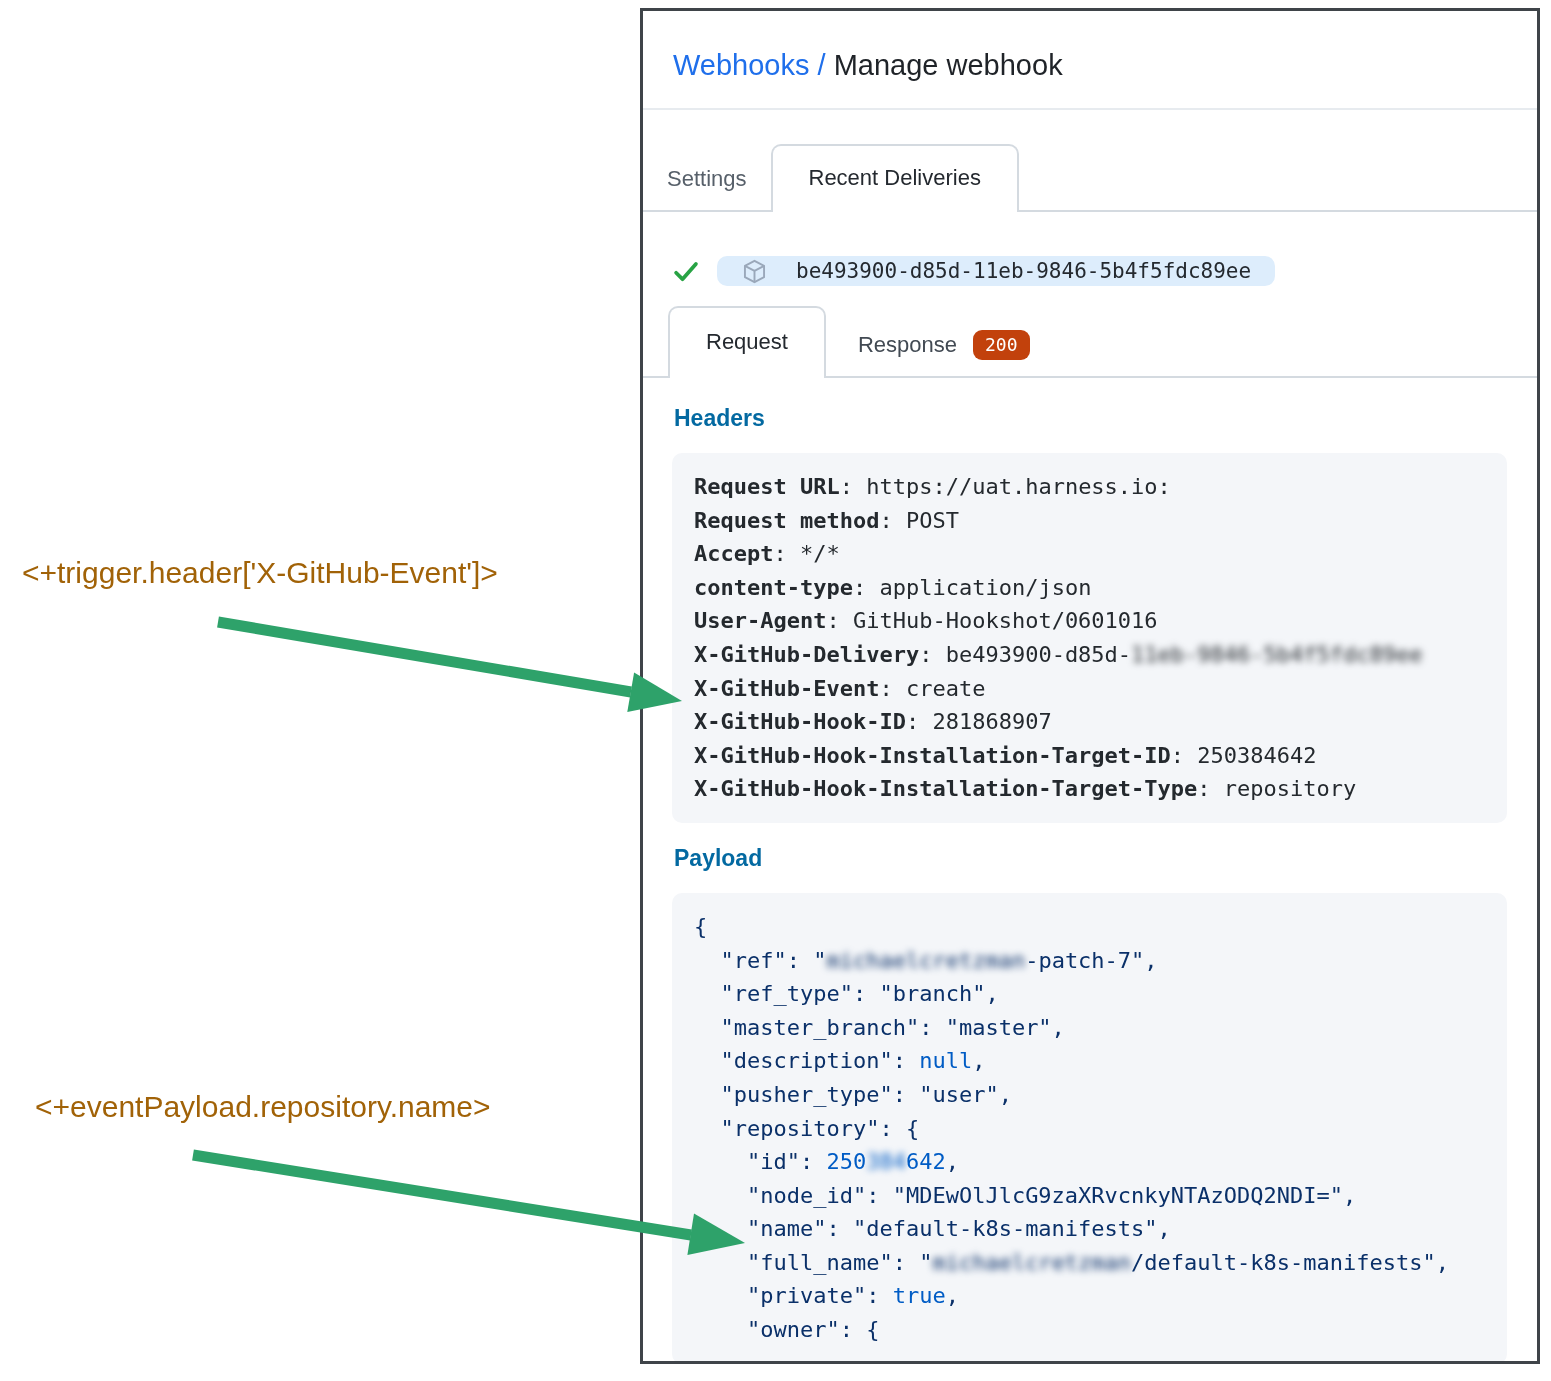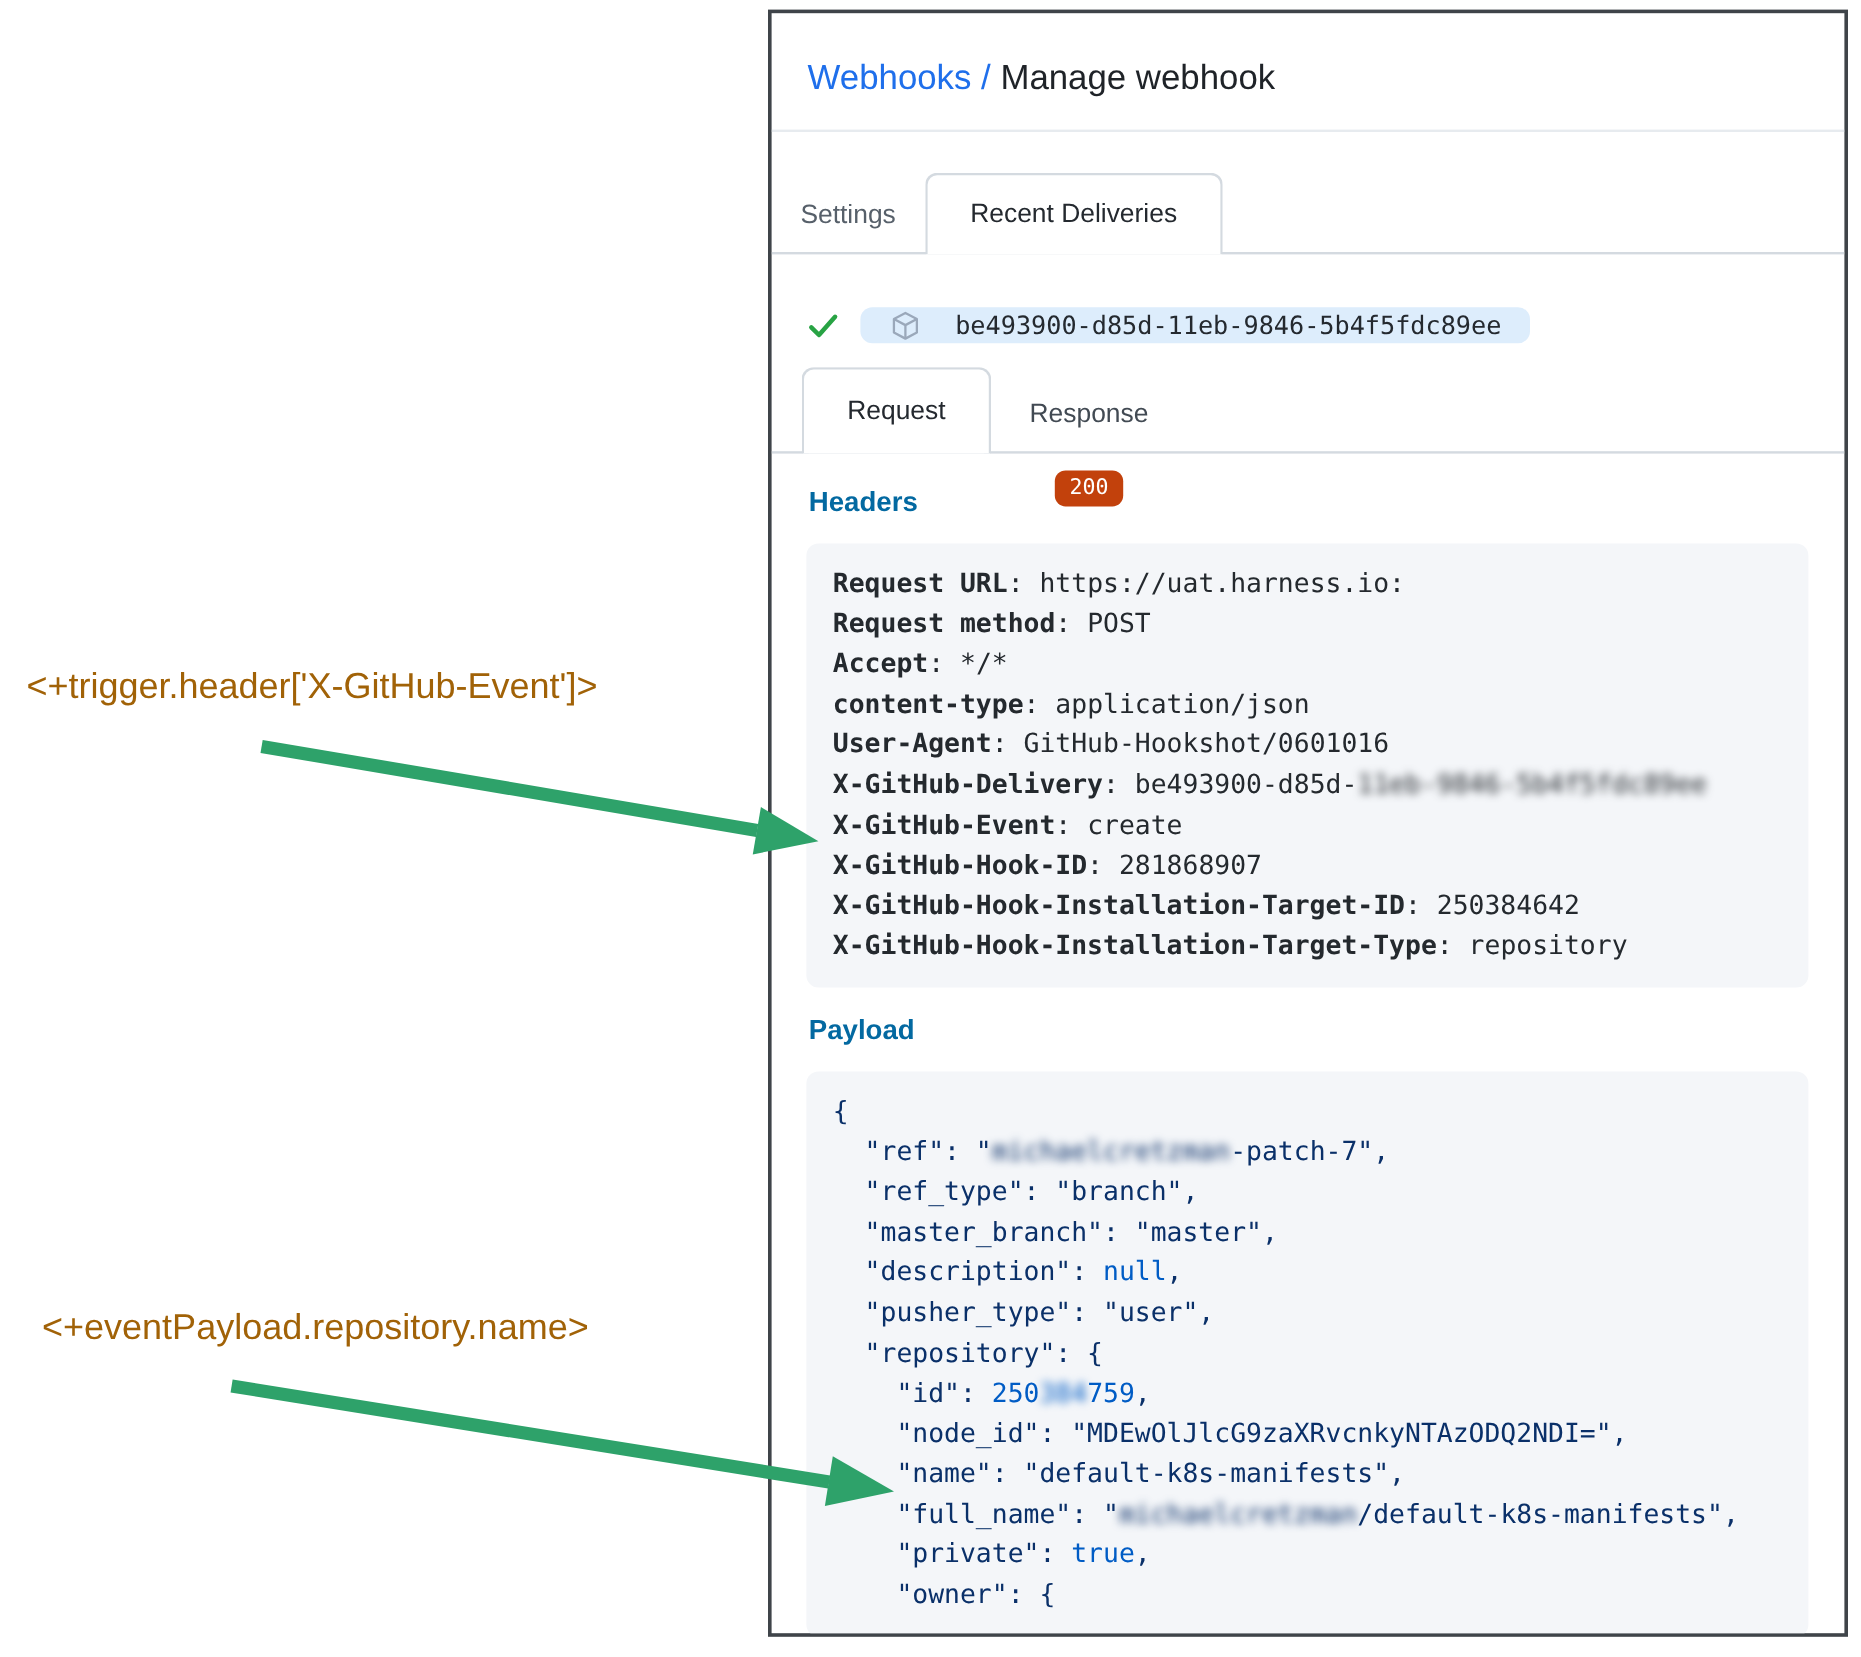--- a/index.html
+++ b/index.html
@@ -20,21 +20,21 @@
   .crumb-sep{color:#1f6feb;}
 
   .tabs{position:relative;display:flex;align-items:flex-end;border-bottom:2px solid #d4dae0;}
   .top-tabs{margin-top:34px;height:66px;}
   .sub-tabs{margin-top:20px;padding-left:25px;height:70px;}
   .tab{font-size:22px;color:#57606a;height:62px;line-height:62px;white-space:nowrap;cursor:pointer;}
   .tab-plain{padding:0 24px;}
   .tab-active{background:#fff;border:2px solid #d4dae0;border-bottom:none;border-radius:10px 10px 0 0;
               margin-bottom:-2px;color:#24292f;padding:0 36px;height:66px;line-height:64px;}
   .sub-tabs .tab-active{height:70px;line-height:68px;}
-  .resp-tab{display:flex;align-items:center;gap:16px;margin-left:8px;color:#424a53;flex-direction:column;}
+  .resp-tab{display:flex;align-items:center;gap:16px;margin-left:8px;color:#424a53;}
   .badge{display:inline-block;background:#c2410c;color:#fff;font-family:"DejaVu Sans Mono",monospace;
          font-size:18px;line-height:30px;height:30px;padding:0 12px;border-radius:9px;}
 
   .delivery-row{display:flex;align-items:center;gap:17px;margin:44px 0 0 29px;}
   .check-icon{width:28px;height:28px;flex:0 0 auto;}
   .delivery-pill{display:flex;align-items:center;gap:28px;height:30px;padding:0 24px;
                  background:#ddedfc;border-radius:10px;cursor:pointer;}
   .cube-icon{width:27px;height:27px;}
   .pill-text{font-family:"DejaVu Sans Mono",monospace;font-size:21px;color:#24292f;}
 
@@ -116,21 +116,21 @@
 
     <h3 class="section-heading payload-heading">Payload</h3>
     <div class="code-block payload">
         <div class="code-line"><span>{</span></div>
         <div class="code-line"><span>  "ref": "</span><span class="blur">michaelcretzman</span><span>-patch-7",</span></div>
         <div class="code-line"><span>  "ref_type": "branch",</span></div>
         <div class="code-line"><span>  "master_branch": "master",</span></div>
         <div class="code-line"><span>  "description": </span><span class="lit ">null</span><span>,</span></div>
         <div class="code-line"><span>  "pusher_type": "user",</span></div>
         <div class="code-line"><span>  "repository": {</span></div>
-        <div class="code-line"><span>    "id": </span><span class="lit ">250</span><span class="lit blur">384</span><span class="lit ">759</span><span>,</span></div>
+        <div class="code-line"><span>    "id": </span><span class="lit ">250</span><span class="lit blur">384</span><span class="lit ">642</span><span>,</span></div>
         <div class="code-line"><span>    "node_id": "MDEwOlJlcG9zaXRvcnkyNTAzODQ2NDI=",</span></div>
         <div class="code-line"><span>    "name": "default-k8s-manifests",</span></div>
         <div class="code-line"><span>    "full_name": "</span><span class="blur">michaelcretzman</span><span>/default-k8s-manifests",</span></div>
         <div class="code-line"><span>    "private": </span><span class="lit ">true</span><span>,</span></div>
         <div class="code-line"><span>    "owner": {</span></div>
       </div>
 
   </div>
 </div>
 

